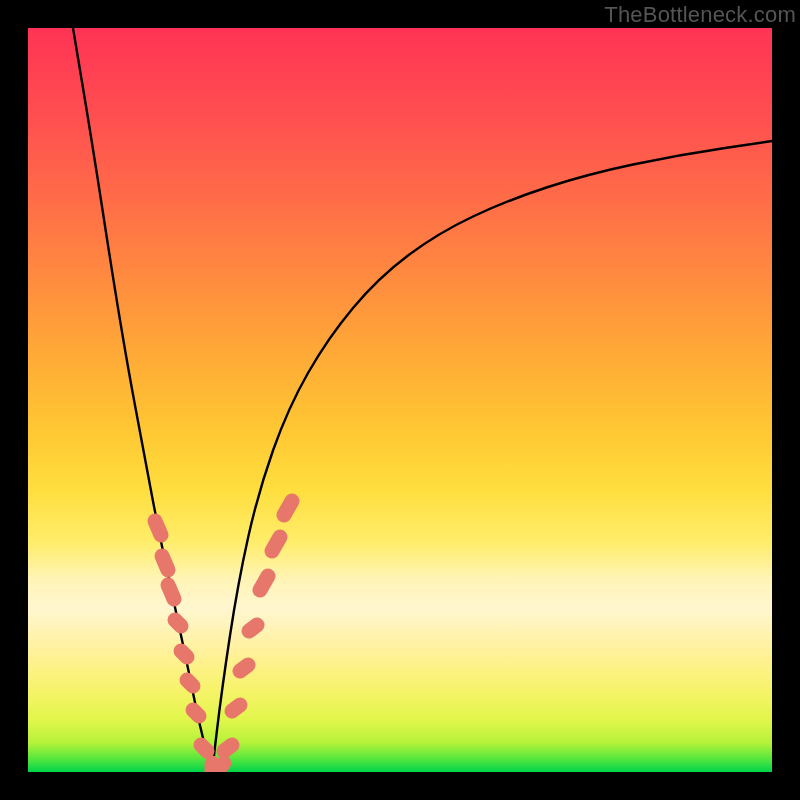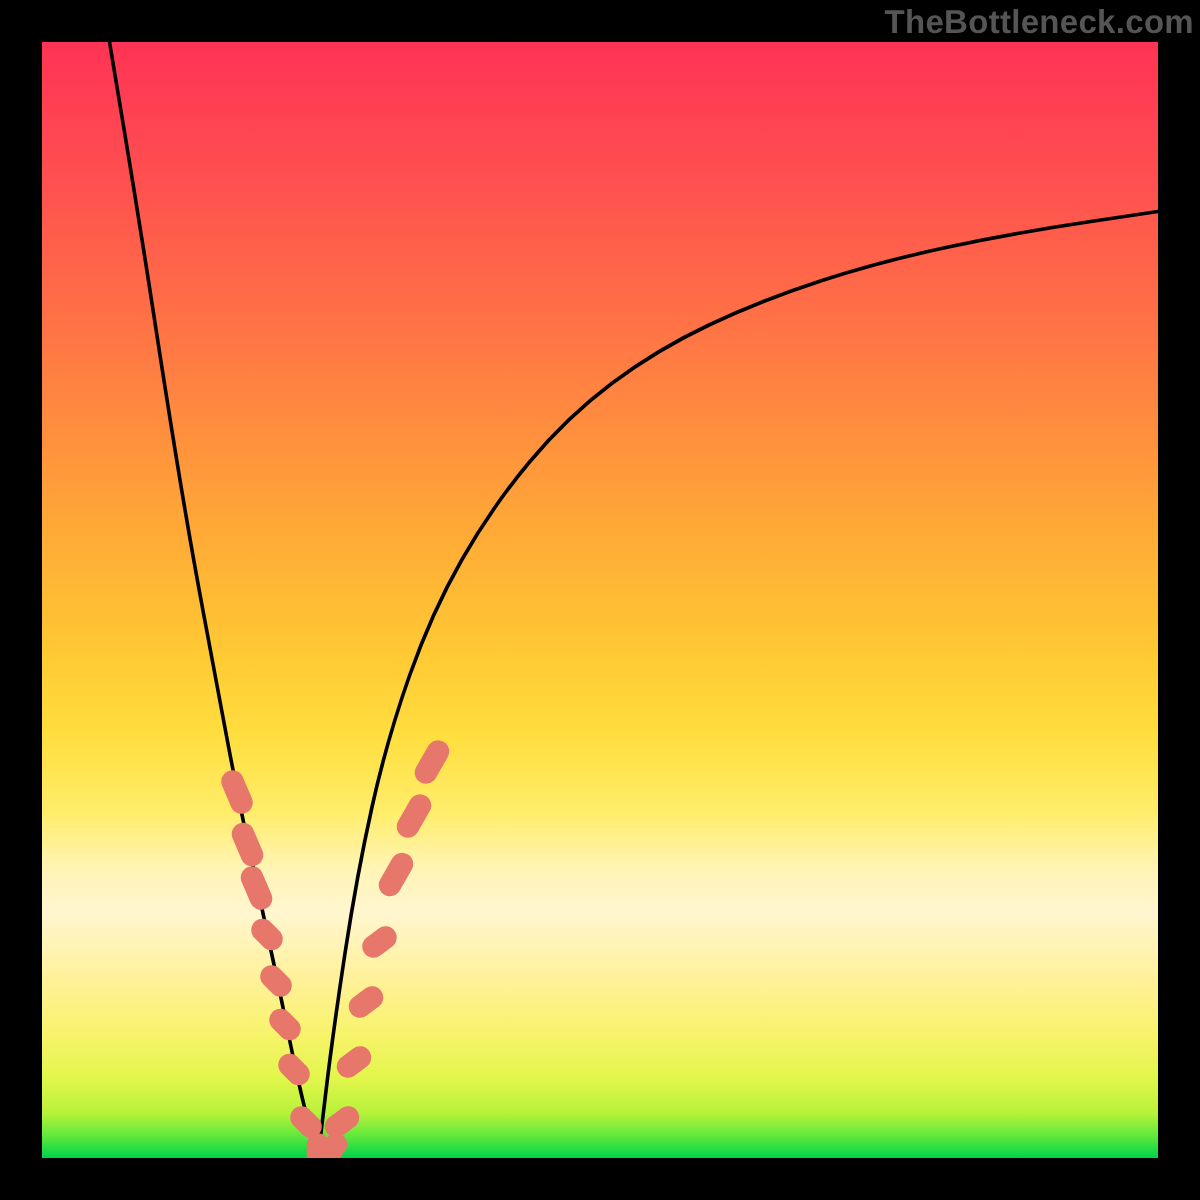--- a/index.html
+++ b/index.html
@@ -44,21 +44,21 @@
       #ff6f47 76%,
       #ff4f50 88%,
       #ff3355 100%
     );
   }
   .watermark {
     position: absolute;
     top: 2px;
     right: 4px;
     font-size: 22px;
-    font-weight: 700;
+    font-weight: 400;
     color: #555;
     letter-spacing: 0.2px;
     z-index: 20;
   }
   svg.curves {
     position: absolute;
     left: 0;
     top: 0;
     width: 744px;
     height: 744px;

